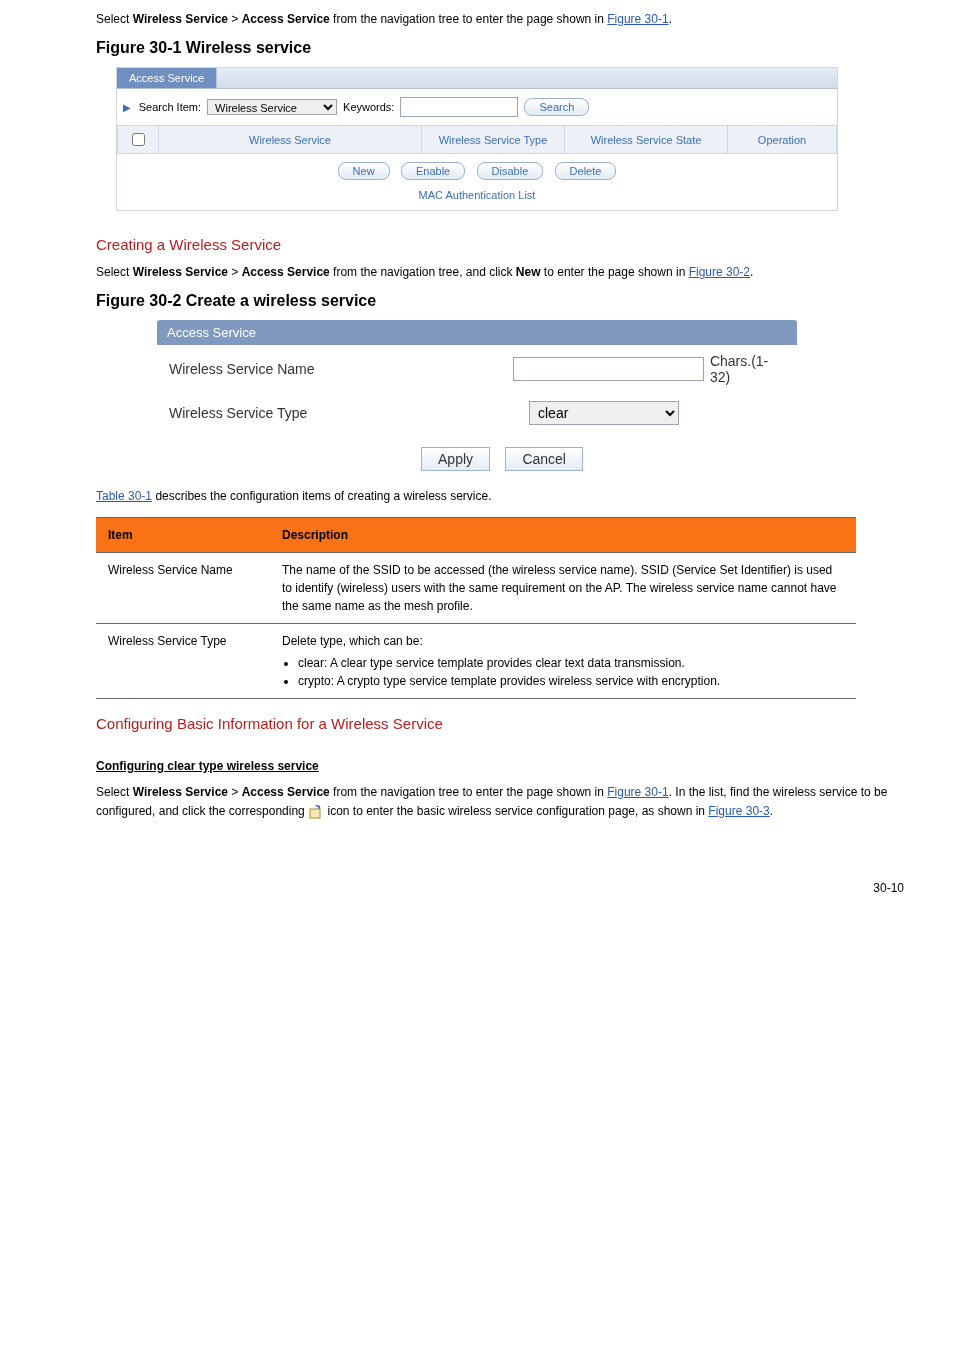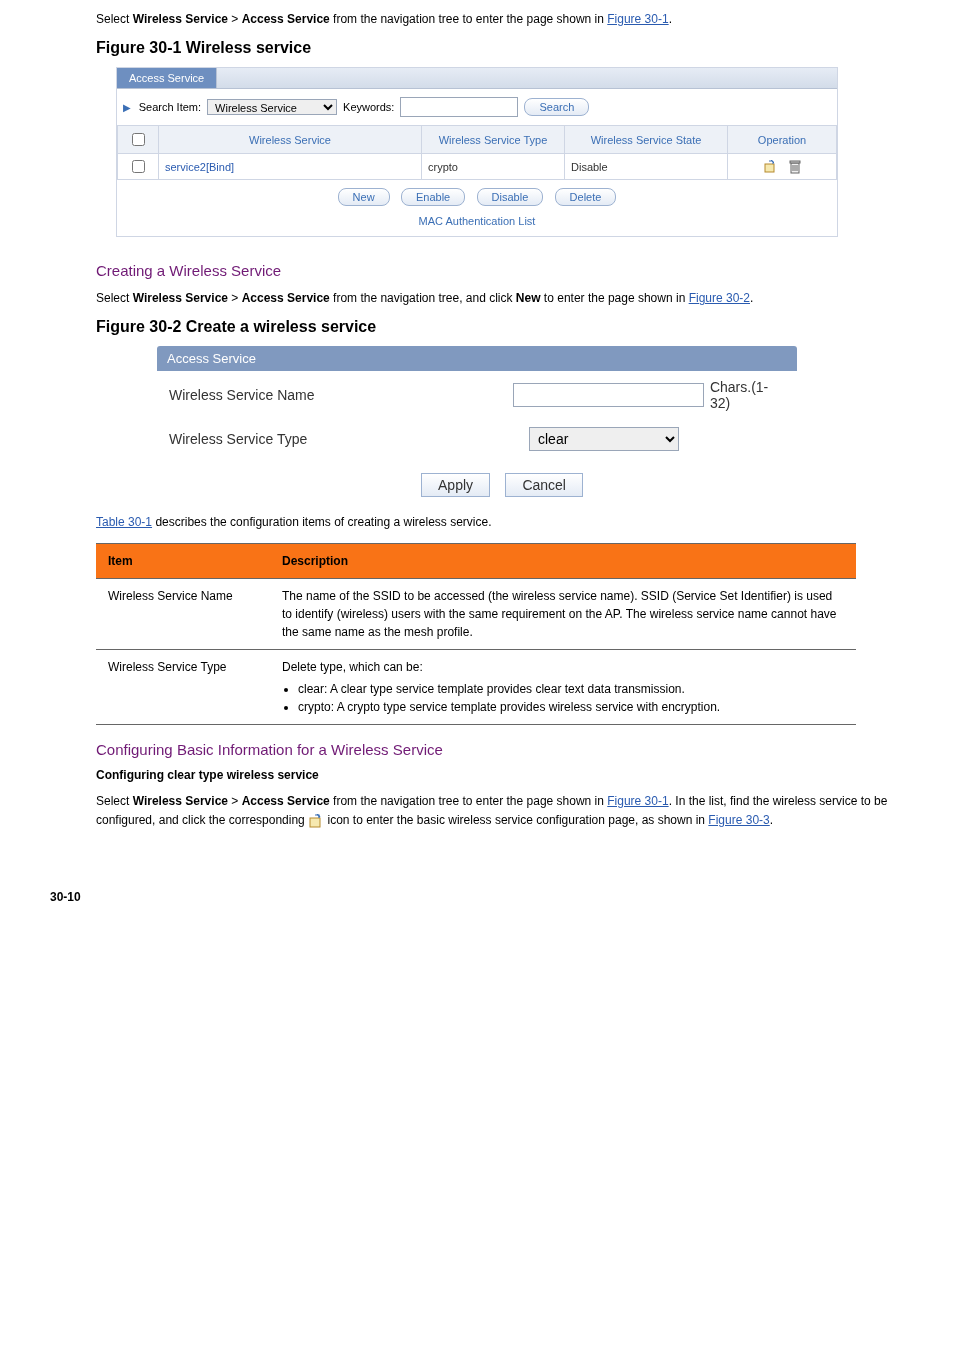--- a/index.html
+++ b/index.html
@@ -175,29 +175,28 @@
   .desc-table td {
     padding: 8px 12px;
     vertical-align: top;
     border-bottom: 1px solid #666;
     line-height: 1.5;
   }
   .desc-table td ul { margin: 4px 0 0 16px; padding:0; }
   .heading {
     font-size: 15px;
     font-weight: normal;
-    color: #701a75;
+    color: #b91c1c;
     margin: 25px 0 6px 0;
   }
   .inline-icon svg { vertical-align: middle; }
   .pagefoot {
-    text-align: left;
+    text-align: right;
     font-size: 12px;
     margin-top: 60px;
-    font-weight: bold;
   }
 </style>
 </head>
 <body>
 
 <div class="content">
 
   <div class="para" style="padding-left:46px;">
     <span>Select </span><b>Wireless Service</b><span> &gt; </span><b>Access Service</b><span> from the navigation tree to enter the page shown in </span><span class="link">Figure 30-1</span><span>. </span>
   </div>
@@ -216,40 +215,20 @@
         <button class="btn">Search</button>
       </div>
       <table class="tbl">
         <tbody>
             <tr>
           <th style="width:28px;"><input type="checkbox" style=""></th>
           <th style="width:250px;">Wireless Service</th>
           <th style="width:130px;">Wireless Service Type</th>
           <th style="width:150px;">Wireless Service State</th>
           <th>Operation</th>
-        </tr>
-        <tr>
-          <td style="text-align:center;"><input type="checkbox" style=""></td>
-          <td class="linkcell">service2[Bind]</td>
-          <td>crypto</td>
-          <td>Disable</td>
-          <td class="opcell">
-            <span><svg width="14" height="14">
-                    <rect x="2" y="4" width="9" height="8" fill="#f6e9b0" stroke="#b58a2e"></rect>
-                    <path d="M6 1 L10 1 L10 4" fill="none" stroke="#3b6fb5"></path>
-                    <path d="M8 0 L11 3" stroke="#3b6fb5"></path>
-                  </svg></span>
-            <span><svg width="12" height="14">
-                    <rect x="2" y="3" width="8" height="10" fill="#f0f0f0" stroke="#666"></rect>
-                    <rect x="1" y="1" width="10" height="2" fill="#ccc" stroke="#666"></rect>
-                    <line x1="4" y1="5" x2="4" y2="11" stroke="#666"></line>
-                    <line x1="6" y1="5" x2="6" y2="11" stroke="#666"></line>
-                    <line x1="8" y1="5" x2="8" y2="11" stroke="#666"></line>
-                  </svg></span>
-          </td>
         </tr>
       </tbody>
         </table>
       <div class="btnrow">
         <button class="btn">New</button>
         <button class="btn">Enable</button>
         <button class="btn">Disable</button>
         <button class="btn">Delete</button>
       </div>
       <div class="maclink"><span>MAC Authentication List</span></div>
@@ -307,21 +286,21 @@
         <ul>
           <li>clear: A clear type service template provides clear text data transmission.</li>
           <li>crypto: A crypto type service template provides wireless service with encryption.</li>
         </ul>
       </td>
     </tr>
   </tbody>
     </table>
 
   <div class="heading" style="padding-left:46px;margin-top:16px;">Configuring Basic Information for a Wireless Service</div>
-  <div style="padding-left:46px; margin-top:10px;"><b>Configuring clear type wireless service</b></div>
+  <div style="padding-left:46px; margin-top:27px;text-decoration:underline;"><b>Configuring clear type wireless service</b></div>
   <div class="para" style="padding-left:46px;">
     <span>Select </span><b>Wireless Service</b><span> &gt; </span><b>Access Service</b><span> from the navigation tree to enter the page shown in </span><span class="link">Figure 30-1</span><span>. In the list, find the wireless service to be configured, and click the corresponding </span><span class="inline-icon"><svg width="16" height="14">
           <rect x="2" y="4" width="10" height="9" fill="#f6e9b0" stroke="#b58a2e"></rect>
           <path d="M7 1 L11 1 L11 4" fill="none" stroke="#3b6fb5" stroke-width="1.2"></path>
           <path d="M9 0 L12 3" stroke="#3b6fb5" stroke-width="1.2"></path>
         </svg></span><span> icon to enter the basic wireless service configuration page, as shown in </span><span class="link">Figure 30-3</span><span>. </span>
   </div>
 
   <div class="pagefoot">30-10</div>
 </div>

